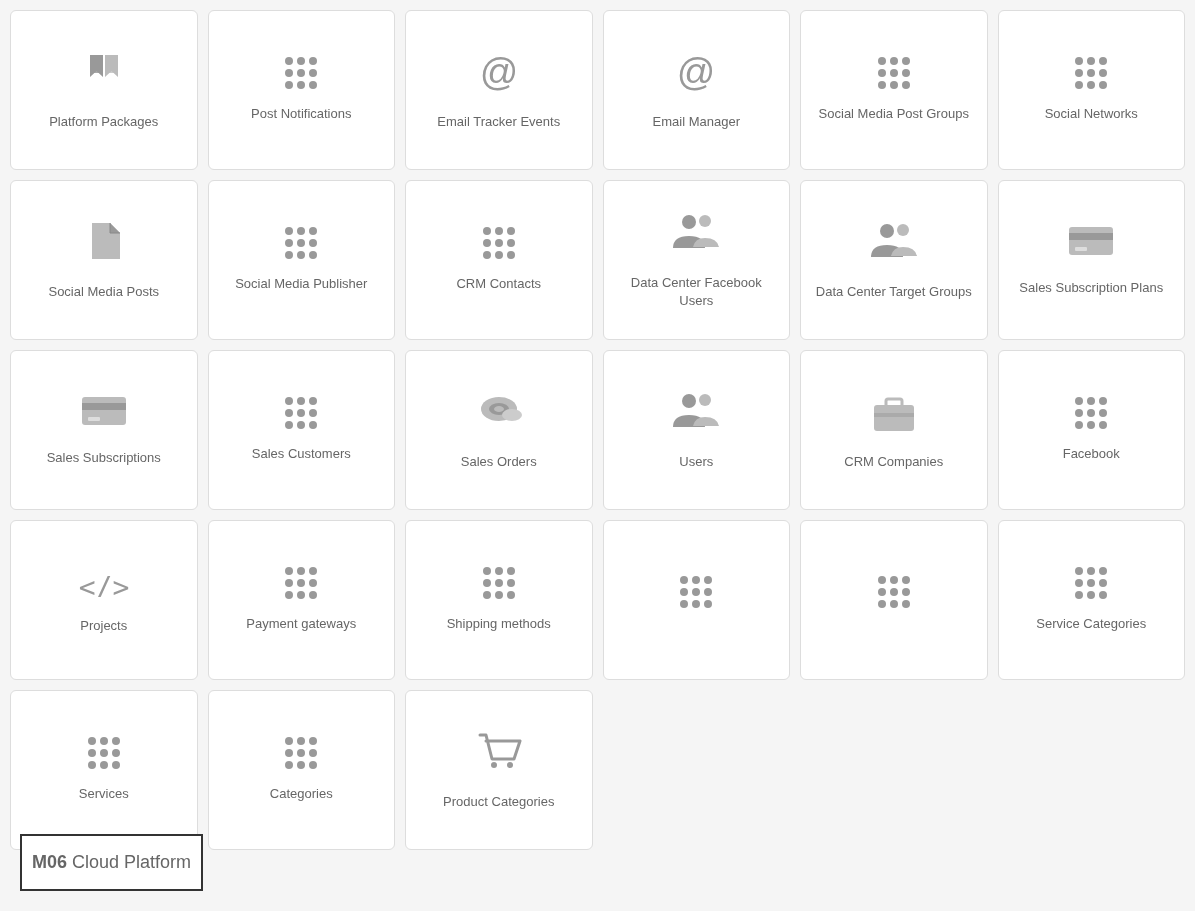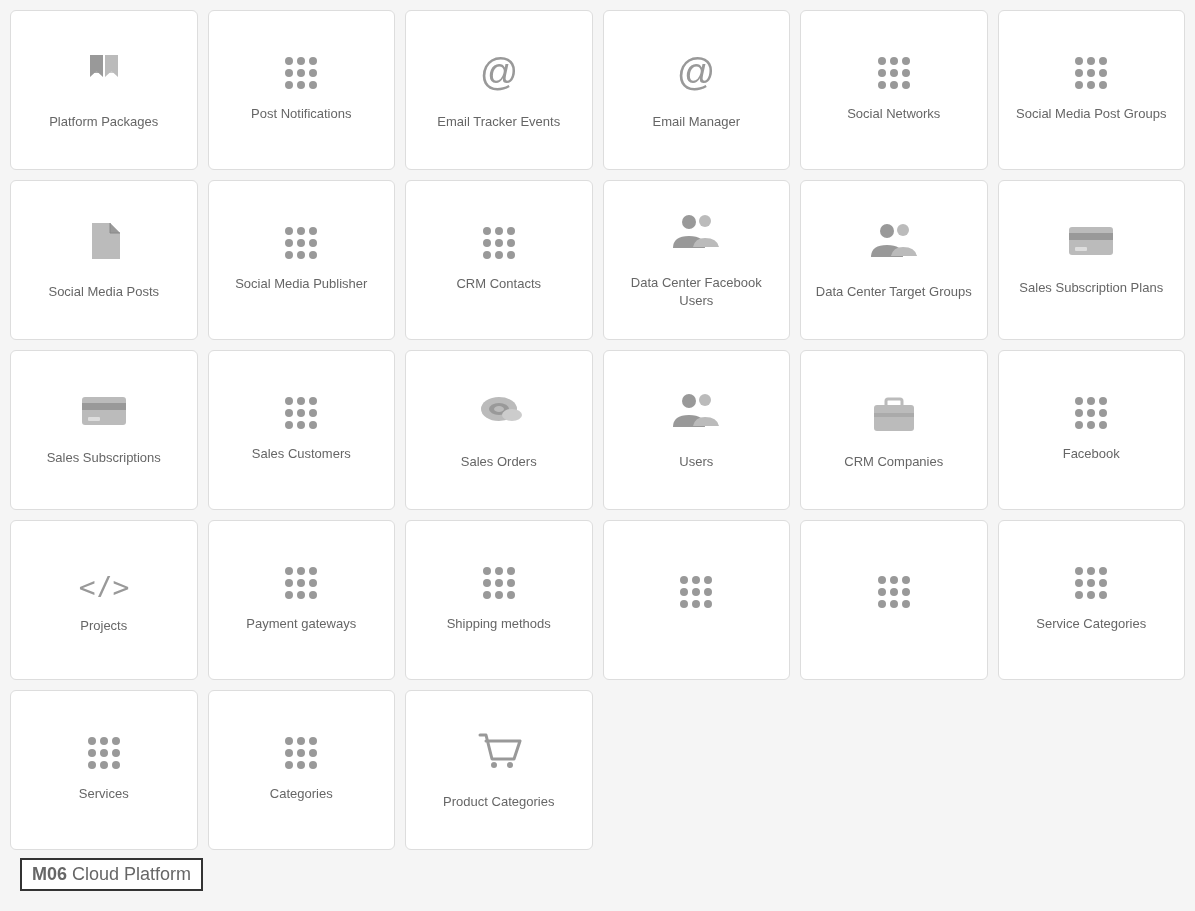--- a/index.html
+++ b/index.html
@@ -49,21 +49,21 @@
     }
     .icon-svg {
       color: #999;
       margin-bottom: 16px;
     }
     .watermark {
       position: fixed;
       bottom: 20px;
       left: 20px;
       border: 2px solid #333;
-      padding: 4px 10px;
+      padding: 16px 10px;
       font-size: 18px;
       background: #fff;
       z-index: 999;
     }
     .watermark strong {
       font-weight: 900;
     }
   </style>
 </head>
 <body>
@@ -109,35 +109,35 @@
         <div class="dot"></div>
         <div class="dot"></div>
         <div class="dot"></div>
         <div class="dot"></div>
         <div class="dot"></div>
         <div class="dot"></div>
         <div class="dot"></div>
         <div class="dot"></div>
         <div class="dot"></div>
       </div>
+      <div class="card-label">Social Media Post Groups</div>
+    </div>
+    <div class="card">
+      <div class="dots-icon">
+        <div class="dot"></div>
+        <div class="dot"></div>
+        <div class="dot"></div>
+        <div class="dot"></div>
+        <div class="dot"></div>
+        <div class="dot"></div>
+        <div class="dot"></div>
+        <div class="dot"></div>
+        <div class="dot"></div>
+      </div>
       <div class="card-label">Social Networks</div>
-    </div>
-    <div class="card">
-      <div class="dots-icon">
-        <div class="dot"></div>
-        <div class="dot"></div>
-        <div class="dot"></div>
-        <div class="dot"></div>
-        <div class="dot"></div>
-        <div class="dot"></div>
-        <div class="dot"></div>
-        <div class="dot"></div>
-        <div class="dot"></div>
-      </div>
-      <div class="card-label">Social Media Post Groups</div>
     </div>
     <div class="card">
       <div class="icon-svg"><svg width="40" height="44" viewBox="0 0 40 44" fill="none">
       <path d="M8 4 L26 4 L36 14 L36 40 L8 40 Z" fill="#bbb"></path>
       <path d="M26 4 L36 14 L26 14 Z" fill="#999"></path>
       <path d="M26 4 L26 14 L36 14" fill="none" stroke="#888" stroke-width="1"></path>
     </svg></div>
       <div class="card-label">Social Media Posts</div>
     </div>
     <div class="card">

